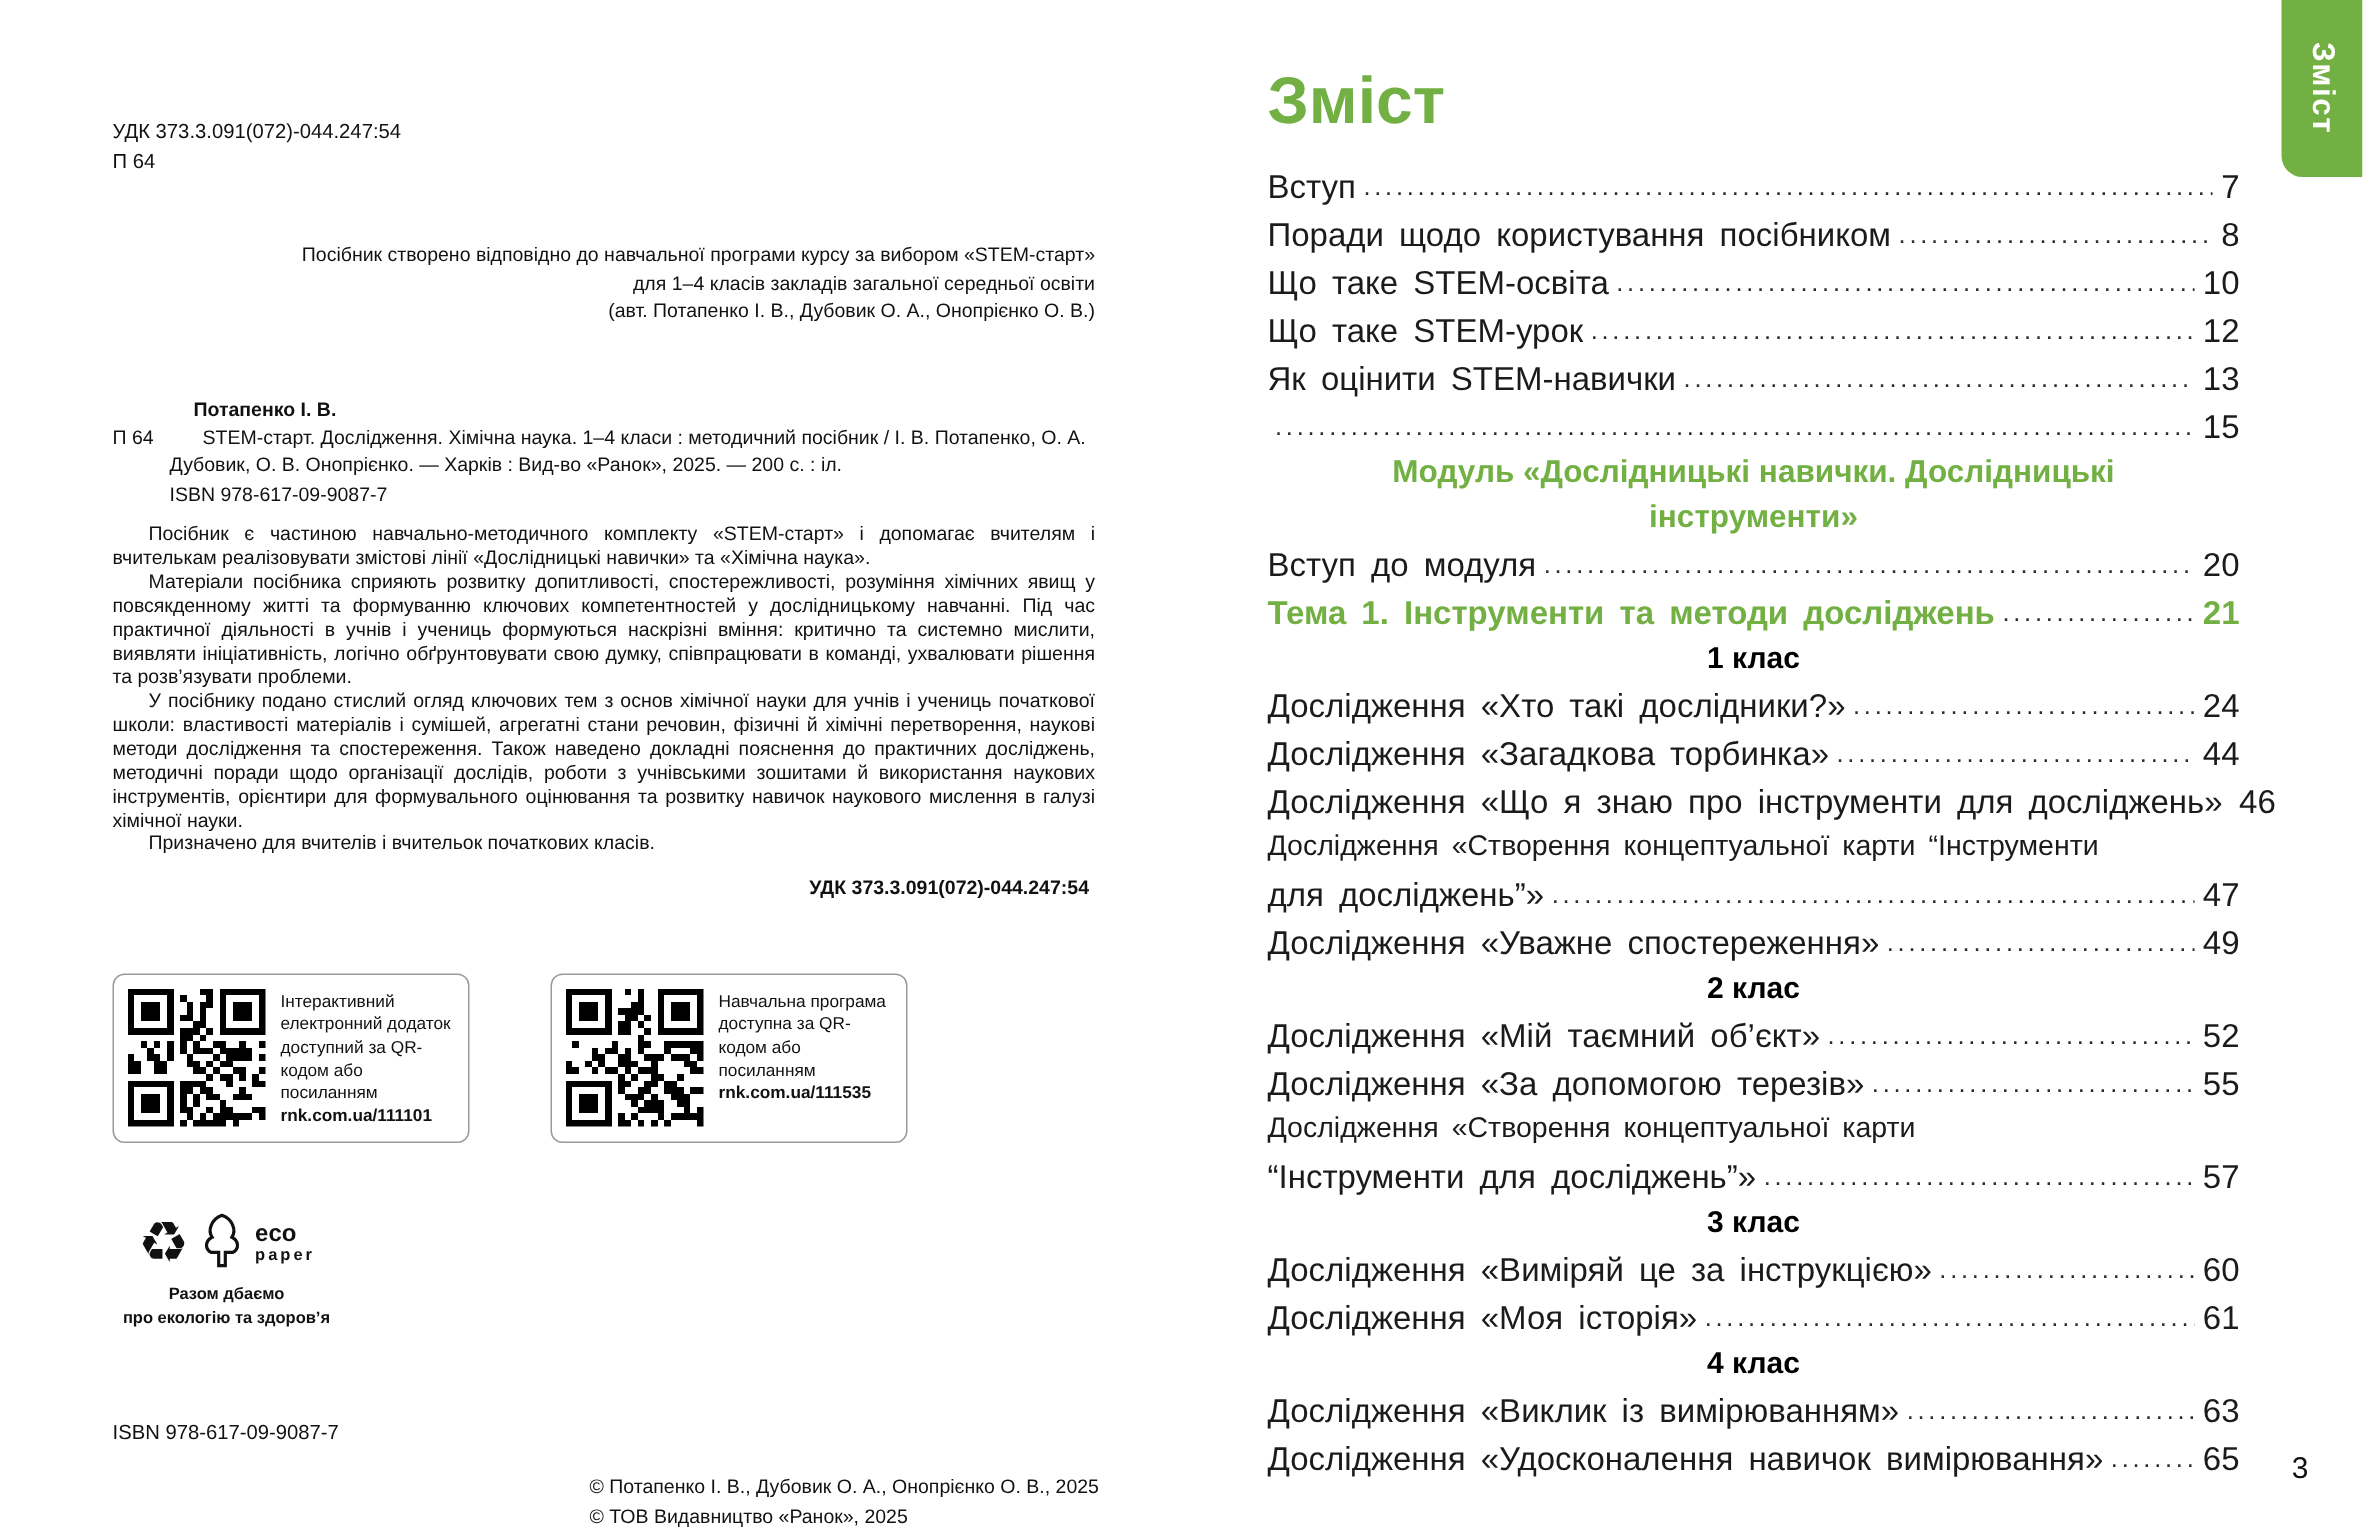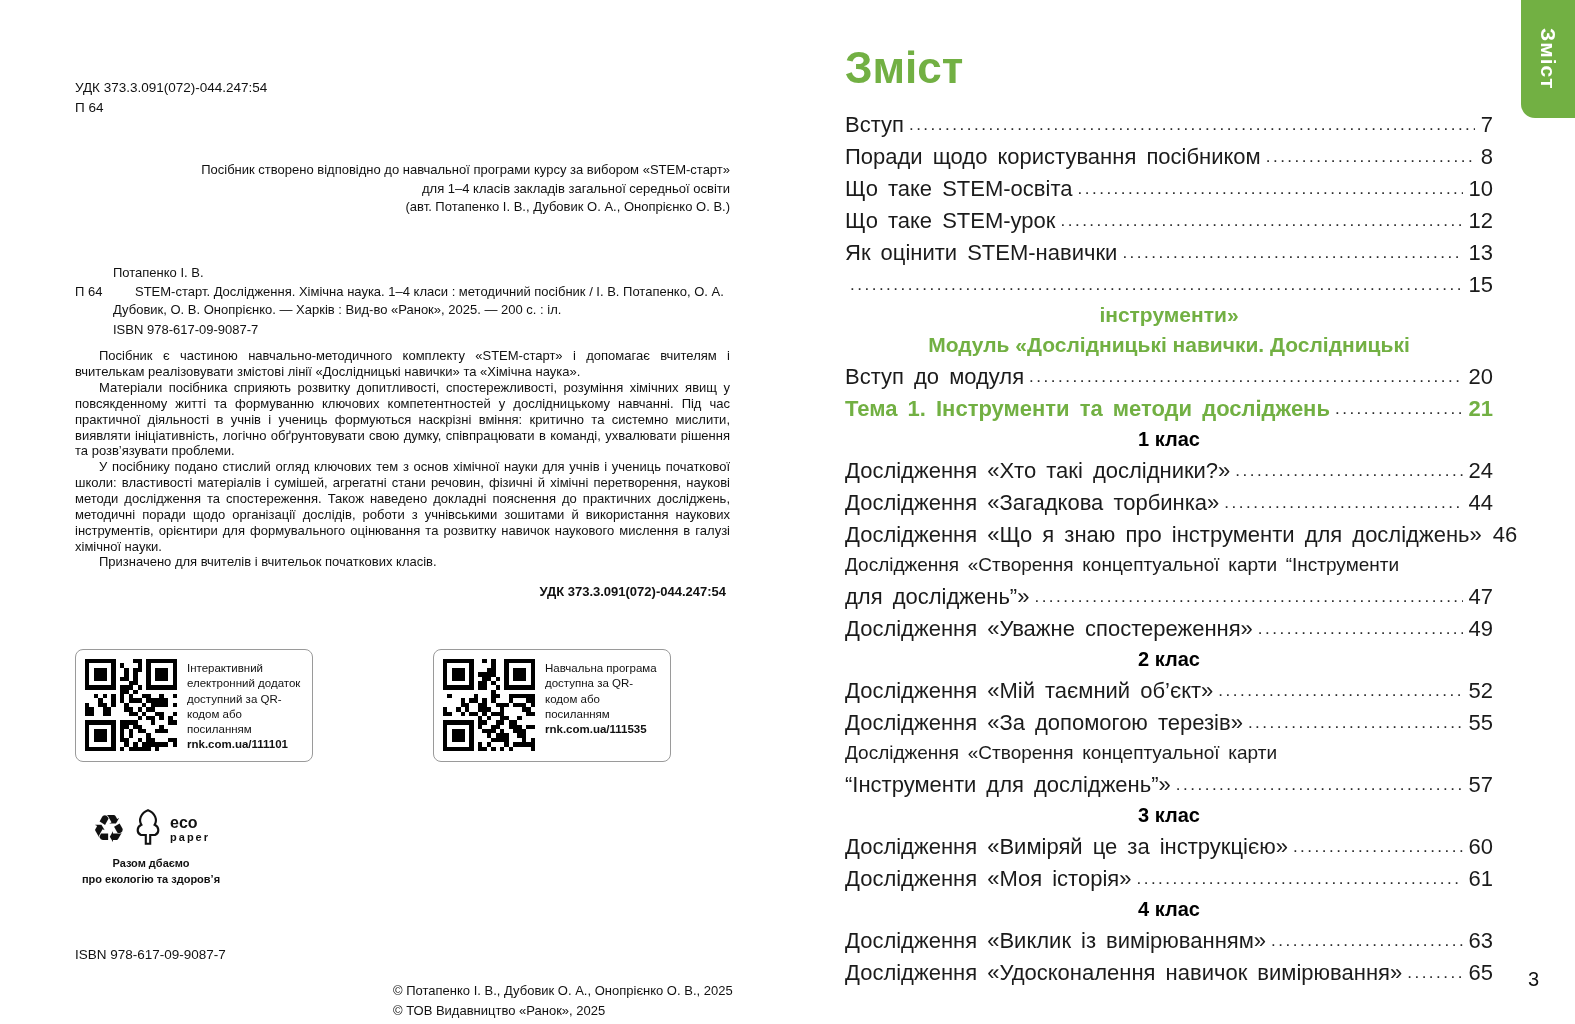--- a/index.html
+++ b/index.html
@@ -6,28 +6,28 @@
   :root { --green:#72b043; }
   html,body { width:1575px; height:1024px; }
   body { font-family:"Liberation Sans","DejaVu Sans",sans-serif; background:#fff; color:#111; }
   .spread { position:relative; width:1575px; height:1024px; background:#fff; overflow:hidden; }
 
   
   .left-content { position:absolute; left:75px; top:78px; width:655px; font-size:13px; }
   .udk-top { font-size:13.5px; line-height:1.45; }
   .intro { margin-top:44px; text-align:right; font-size:13px; line-height:1.42; }
   .bib { position:relative; margin-top:48px; padding-left:38px; font-size:13px; line-height:1.4; }
-  .bib-author { font-weight:normal; }
+  .bib-author { font-weight:bold;margin-left:16px; }
   .bib-code { position:absolute; left:0; top:19px; }
   .bib-entry { text-indent:22px; }
   .bib-isbn { margin-top:2px; }
   .annotation { margin-top:9px; }
   .annotation p { font-size:13px; line-height:1.22; text-align:justify; text-indent:24px; }
   .udk-bottom { margin-top:14px; text-align:right; font-weight:bold; font-size:13px; padding-right:4px; }
-  .qr-row { margin-top:50px; display:flex; gap:120px; }
+  .qr-row { margin-top:50px; display:flex; gap:54px; }
   .qr-block { display:flex; gap:10px; border:1px solid #9a9a9a; border-radius:8px; padding:9px; width:238px; align-items:flex-start; }
   .qr-code { width:92px; height:92px; flex:0 0 auto; }
   .qr-code svg { width:100%; height:100%; display:block; }
   .qr-text { font-size:11.5px; line-height:1.32; padding-top:2px; }
   .qr-link { font-weight:bold; }
   .eco { margin-top:46px; width:152px; text-align:center; }
   .eco-row { display:flex; align-items:center; justify-content:center; gap:7px; }
   .recycle { font-size:38px; line-height:1; color:#111; }
   .eco-brand { text-align:left; }
   .eco-brand-top { font-weight:bold; font-size:16px; line-height:1; }
@@ -419,22 +419,22 @@
         </div>
         <div class="toc-row">
           <span class="toc-label">Як оцінити STEM-навички</span>
           <span class="leader"></span>
           <span class="toc-page">13</span>
         </div>
         <div class="toc-row">
           <span class="leader"></span>
           <span class="toc-page">15</span>
         </div>
+        <div class="toc-module">Модуль «Дослідницькі навички. Дослідницькі</div>
         <div class="toc-module">інструменти»</div>
-        <div class="toc-module">Модуль «Дослідницькі навички. Дослідницькі</div>
         <div class="toc-row">
           <span class="toc-label">Вступ до модуля</span>
           <span class="leader"></span>
           <span class="toc-page">20</span>
         </div>
         <div class="toc-row theme">
           <span class="toc-label">Тема 1. Інструменти та методи досліджень</span>
           <span class="leader"></span>
           <span class="toc-page">21</span>
         </div>

